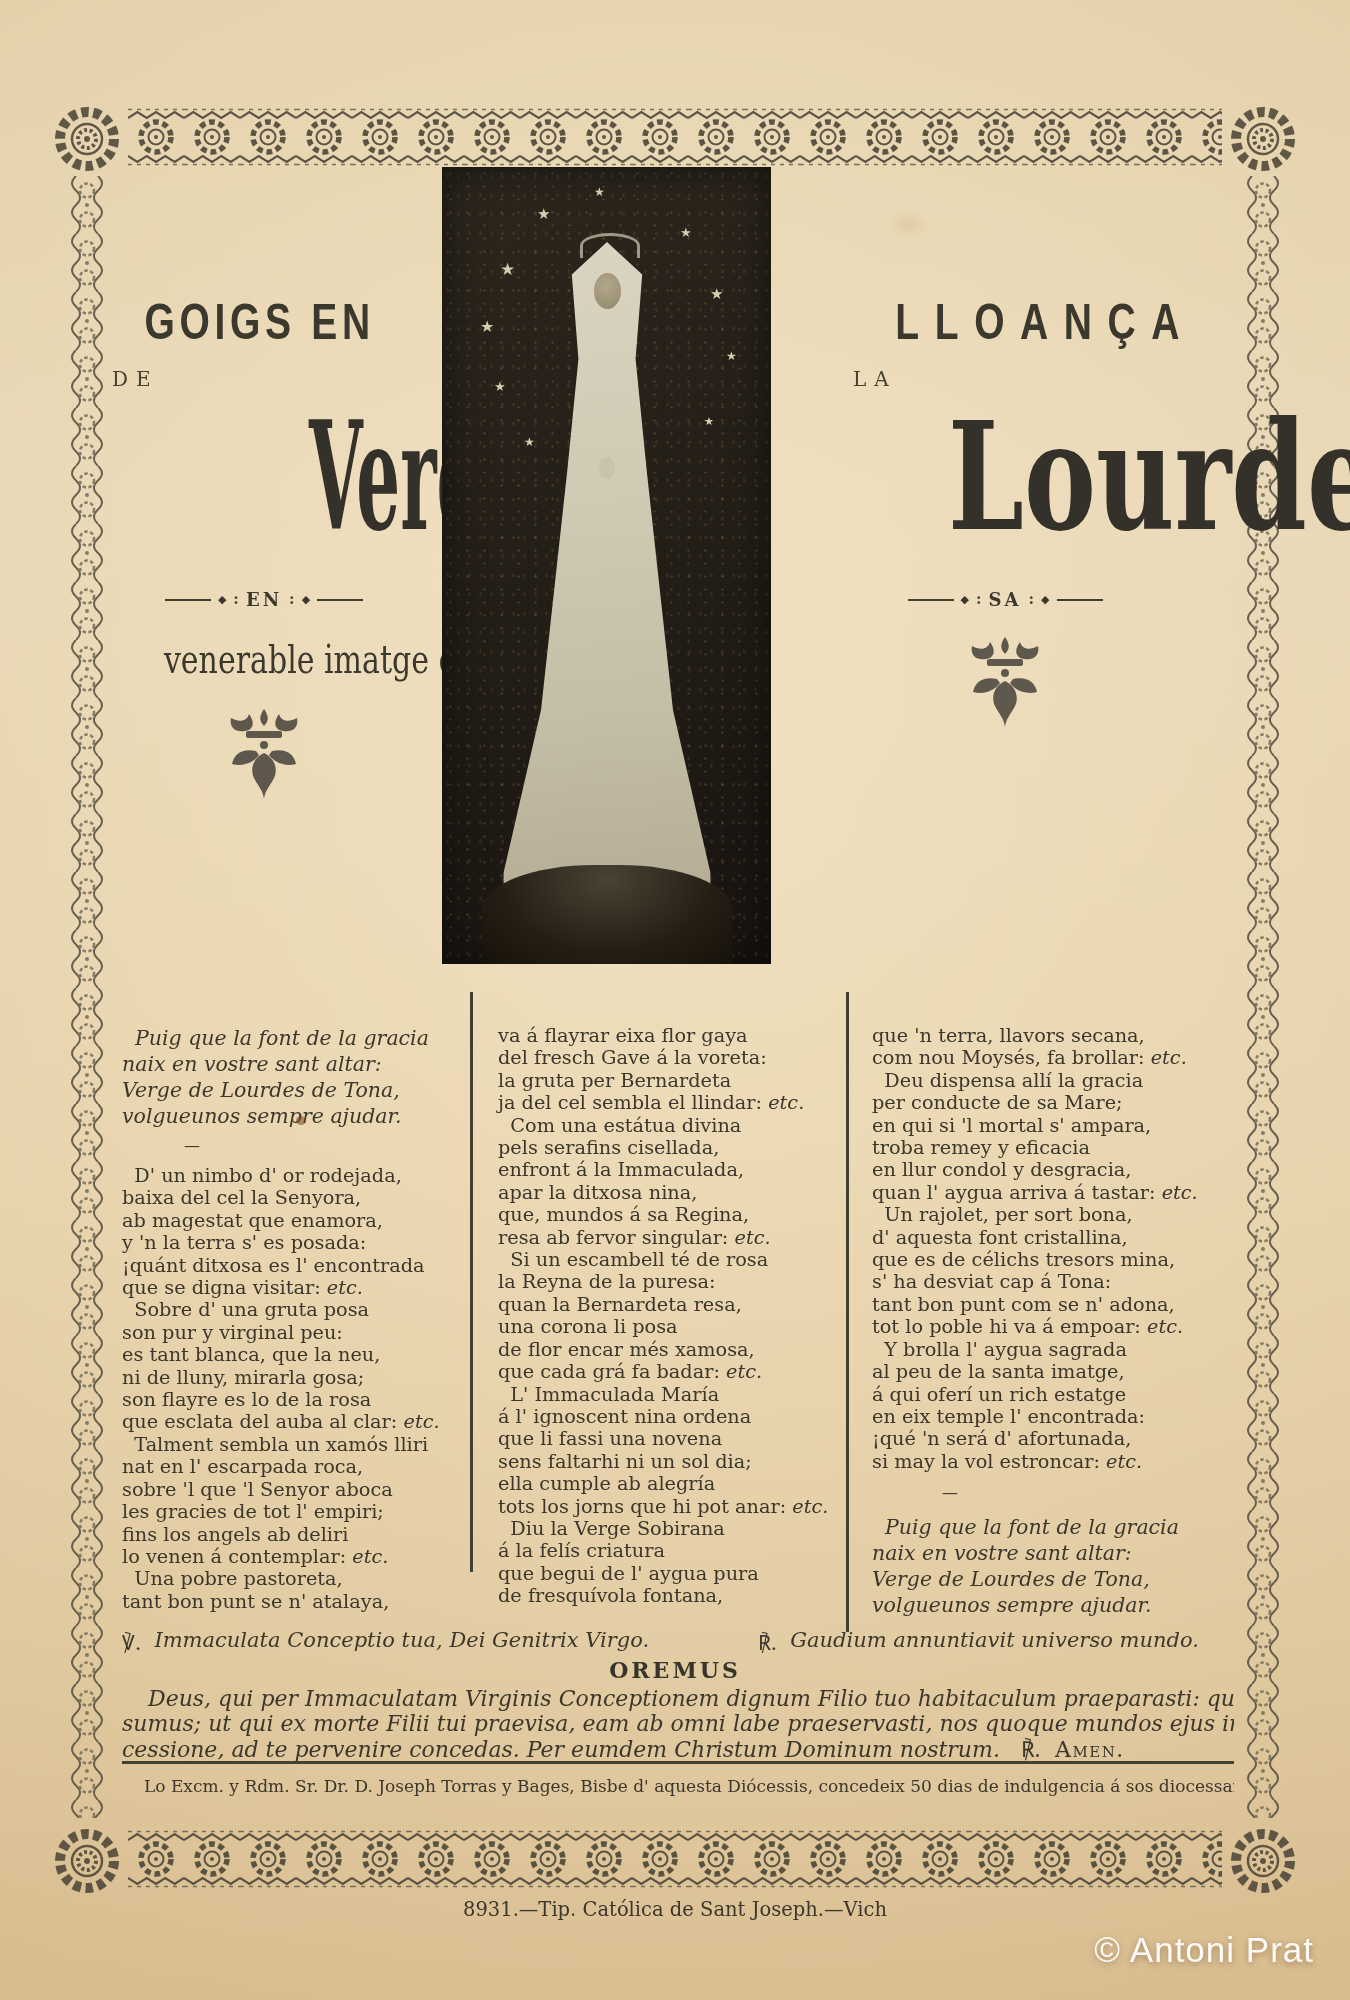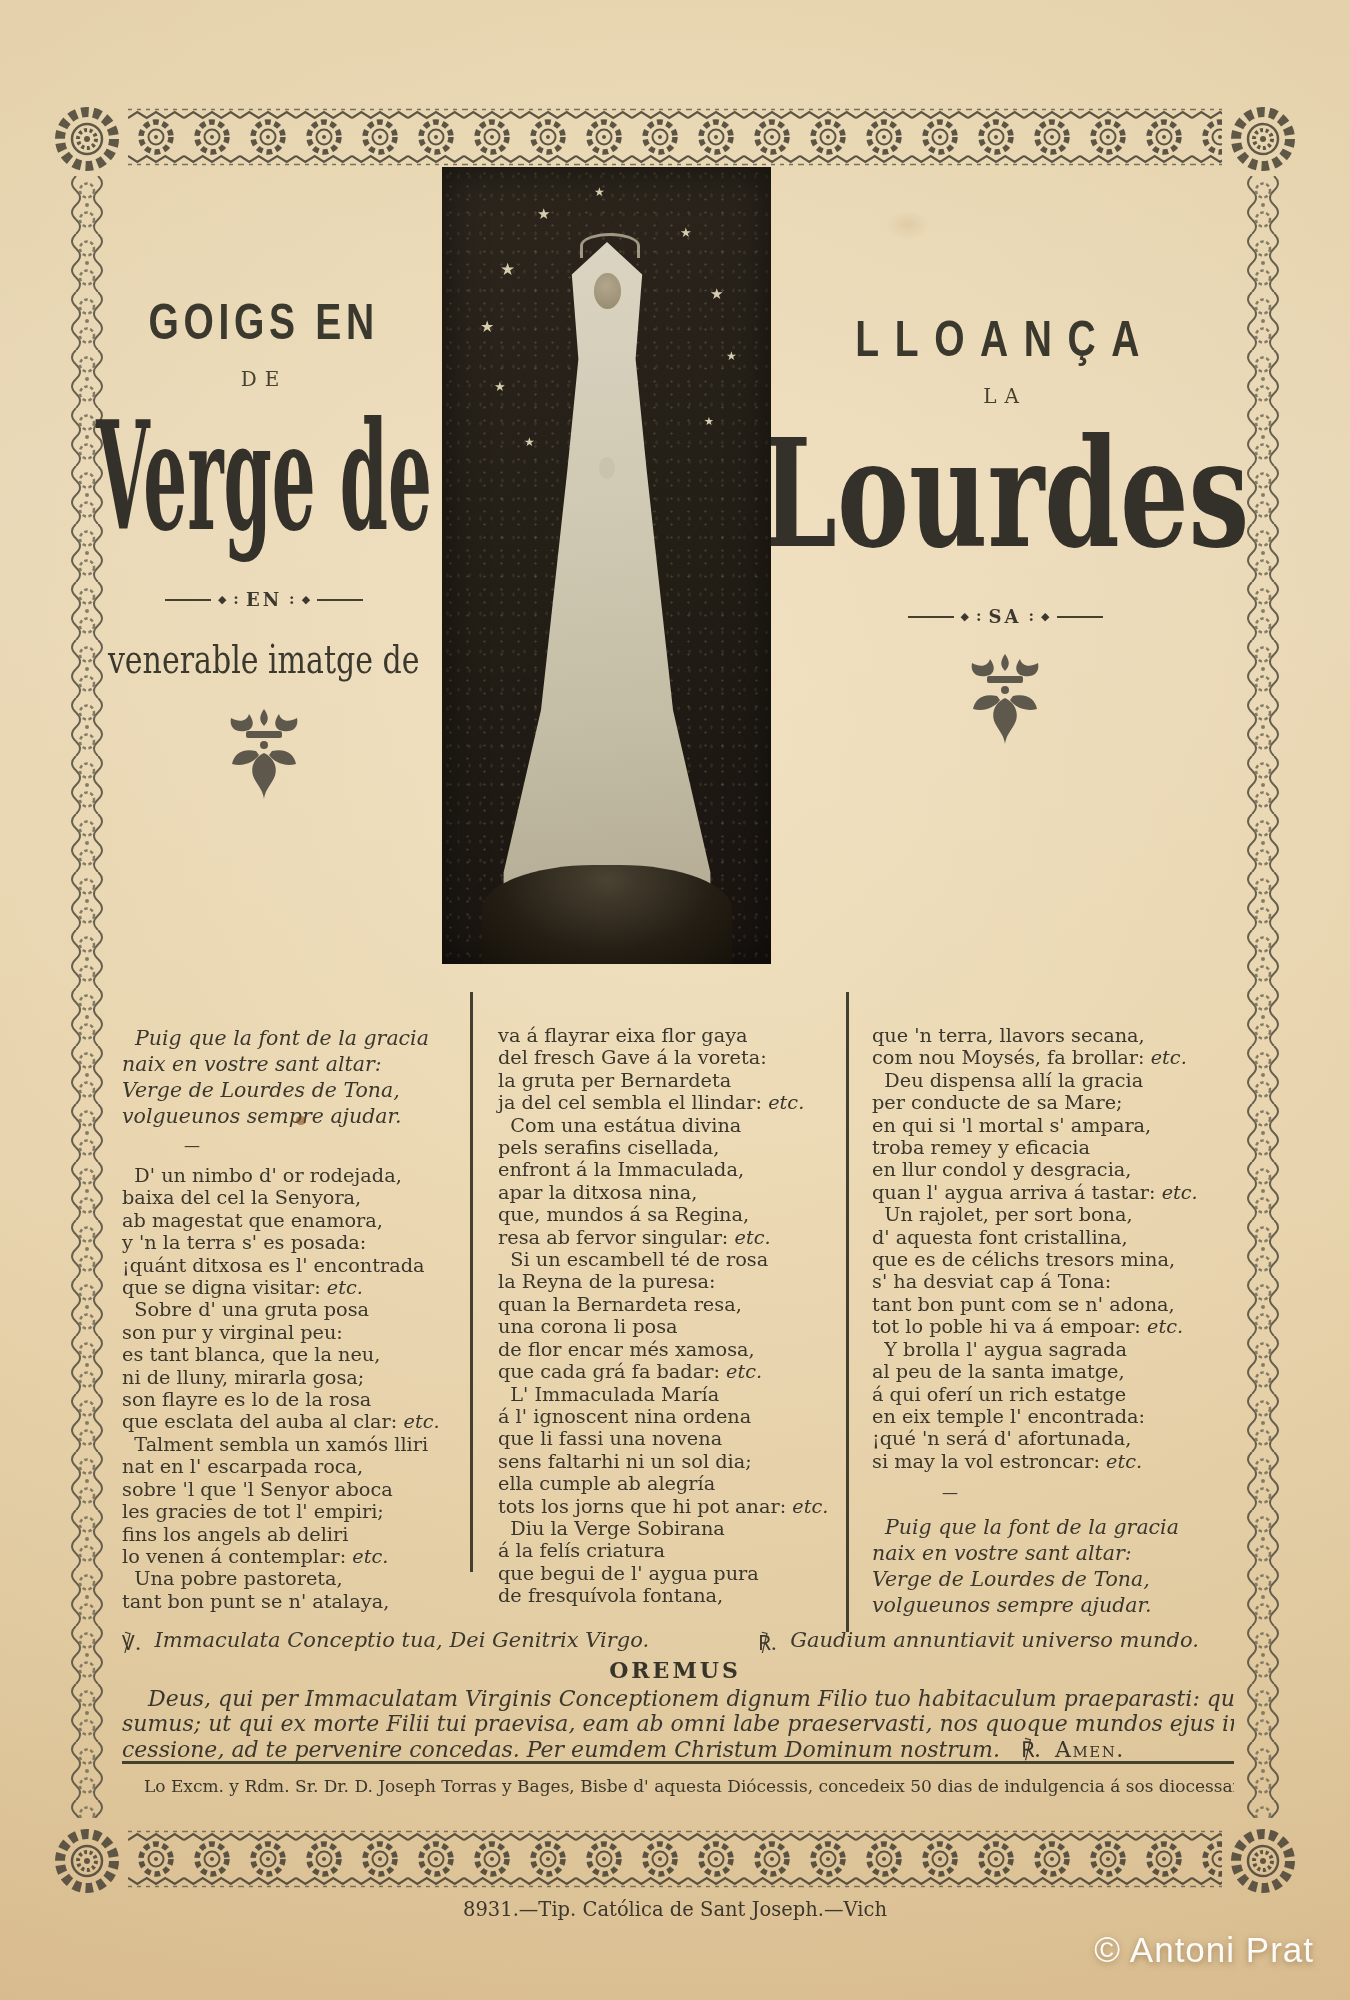--- a/index.html
+++ b/index.html
@@ -9,21 +9,21 @@
     background:
       radial-gradient(115% 90% at 50% 38%, rgba(255,248,228,.30), rgba(140,100,45,.10)),
       linear-gradient(180deg,#e7d4ac 0%,#ebd9b6 24%,#e9d4ab 58%,#e3cb9f 82%,#ddc092 100%);
   }
   .abs{position:absolute;}
   
   .band{display:block;opacity:.9;}
   .rosette{opacity:.88;}
   
   .hblock{display:flex;flex-direction:column;align-items:center;}
-  .hline{display:flex;justify-content:center;width:100%;}
+  .hline{display:flex;width:100%;}
   .kicker{font-family:"Liberation Sans",sans-serif;font-weight:700;font-size:50px;line-height:1.05;
           color:#3b382e;white-space:nowrap;}
   .kicker-l{letter-spacing:6px;transform:scaleX(.78);}
   .kicker-r{letter-spacing:20px;transform:scaleX(.78);}
   .small-article{margin-top:18px;font-size:20px;letter-spacing:8px;color:#45412f;}
   .big-title{margin-top:10px;font-weight:700;font-size:150px;line-height:1.0;color:#34312a;white-space:nowrap;}
   .squeeze-hard{transform:scaleX(.46);}
   .squeeze-soft{transform:scaleX(.72);}
   .wdiv{margin-top:40px;display:flex;align-items:center;justify-content:center;gap:7px;color:#3b382e;}
   .dl{width:46px;height:2px;background:#45412f;}
@@ -195,21 +195,21 @@
         <path d="M61 23 C74 27 81 21 79 11 C70 16 63 14 61 7 C56 14 56 19 61 23 Z"></path>
         <rect x="28" y="24" width="36" height="7" rx="2"></rect>
         <circle cx="46" cy="38" r="4"></circle>
         <path d="M38 44 C24 41 16 47 14 57 C26 60 36 55 41 48 Z"></path>
         <path d="M54 44 C68 41 76 47 78 57 C66 60 56 55 51 48 Z"></path>
         <path d="M46 46 C35 51 31 63 37 73 C41 80 45 84 46 92 C47 84 51 80 55 73 C61 63 57 51 46 46 Z"></path>
       </g>
     </svg>
   </div>
 
-  <div class="abs hblock" style="left:853px;top:313px;width:304px">
+  <div class="abs hblock" style="left:853px;top:296px;width:304px">
     <div class="hline">
         <span class="kicker kicker-r">LLOANÇA</span>
       </div>
     <div class="hline small-article">LA</div>
     <div class="hline">
         <span class="big-title squeeze-soft">Lourdes</span>
       </div>
     <div class="wdiv">
       <span class="dl"></span>
       <span class="ddia">◆</span>

